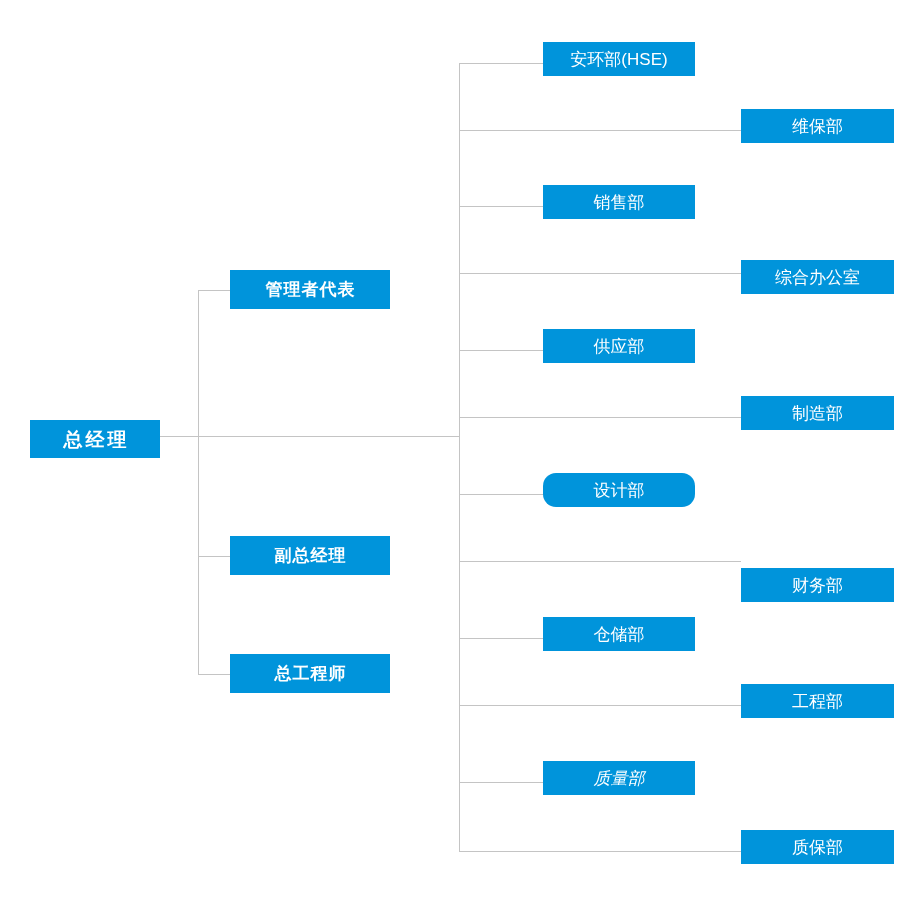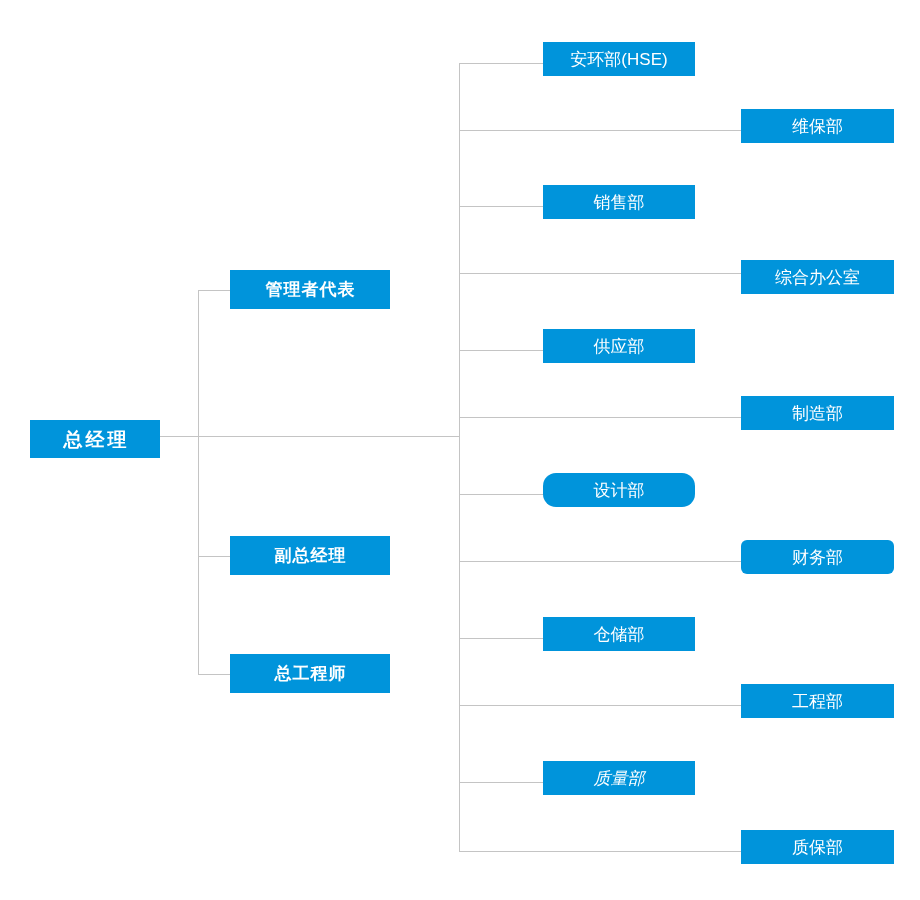--- a/index.html
+++ b/index.html
@@ -82,19 +82,19 @@
   <div class="node lvl2" style="top:536px;">副总经理</div>
   <div class="node lvl2" style="top:654px;">总工程师</div>
 
   <div class="node dept near" style="top:42px;">安环部(HSE)</div>
   <div class="node dept far" style="top:109px;">维保部</div>
   <div class="node dept near" style="top:185px;">销售部</div>
   <div class="node dept far" style="top:240px;margin-top:20px;">综合办公室</div>
   <div class="node dept near" style="top:329px;">供应部</div>
   <div class="node dept far" style="top:396px;">制造部</div>
   <div class="node dept near" style="top:473px;border-radius:13px;">设计部</div>
-  <div class="node dept far" style="top:540px;border-radius:6px;">财务部</div>
+  <div class="node dept far" style="top:568px;">财务部</div>
   <div class="node dept near" style="top:617px;">仓储部</div>
   <div class="node dept far" style="top:684px;">工程部</div>
   <div class="node dept near" style="top:761px;font-style:italic;">质量部</div>
   <div class="node dept far" style="top:830px;text-align:right;">质保部</div>
 
 </div>
 
 </body></html>

